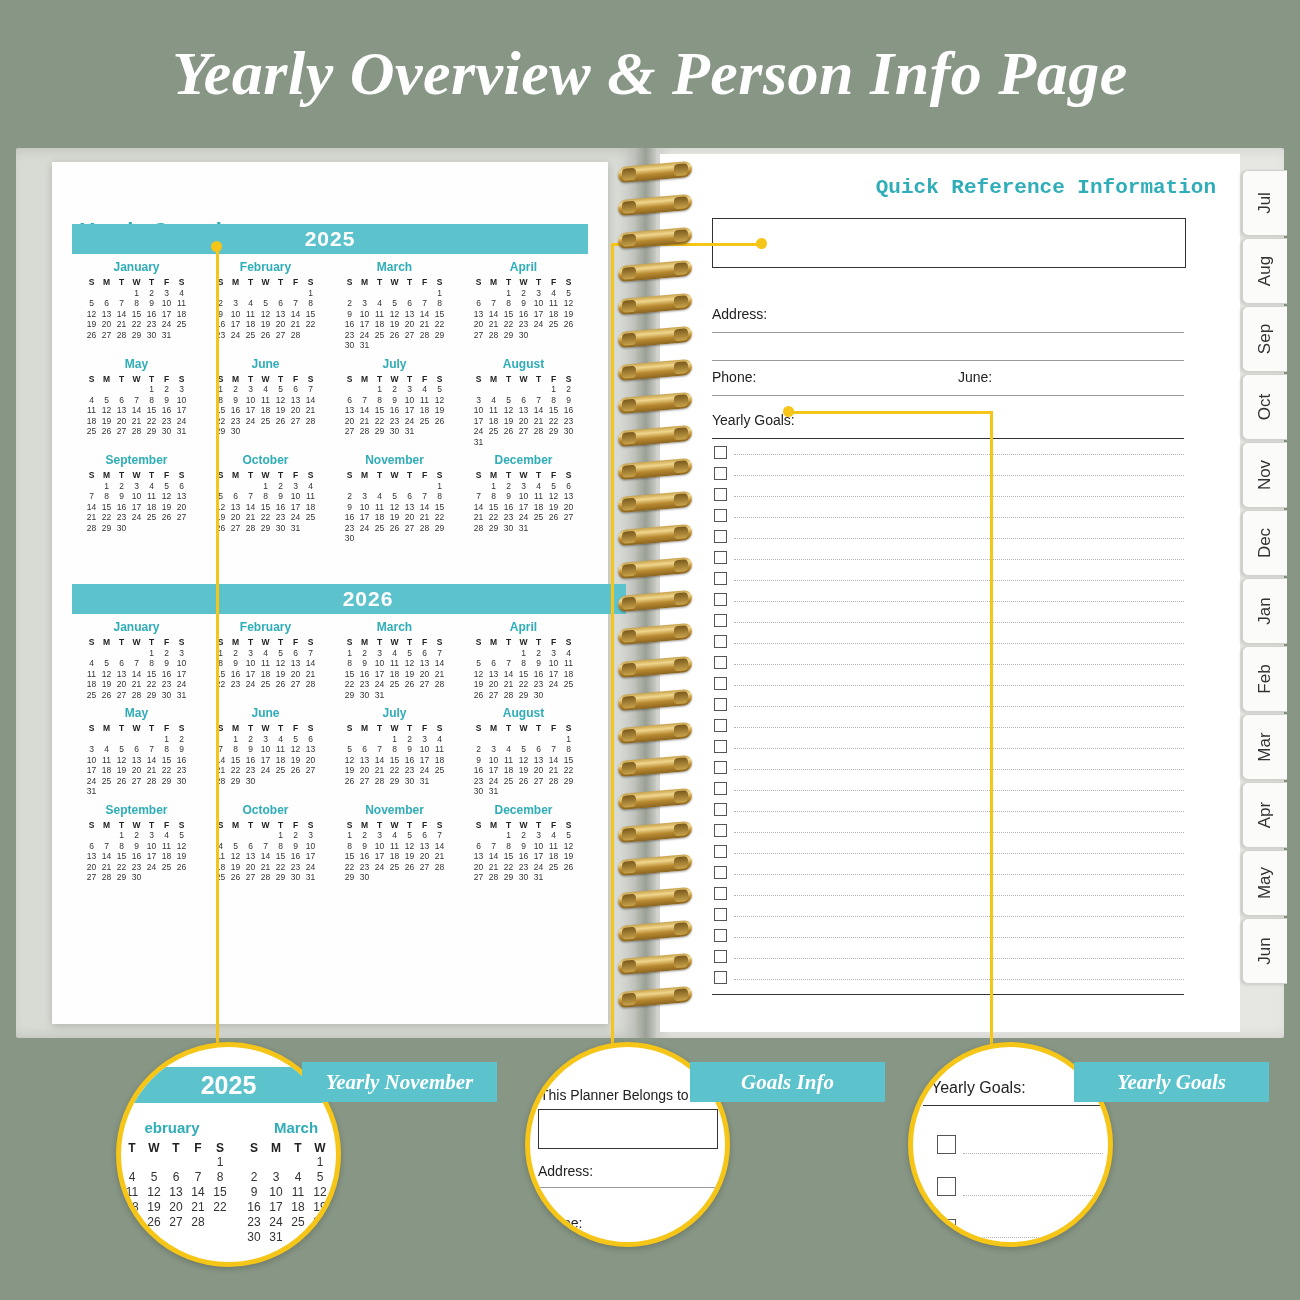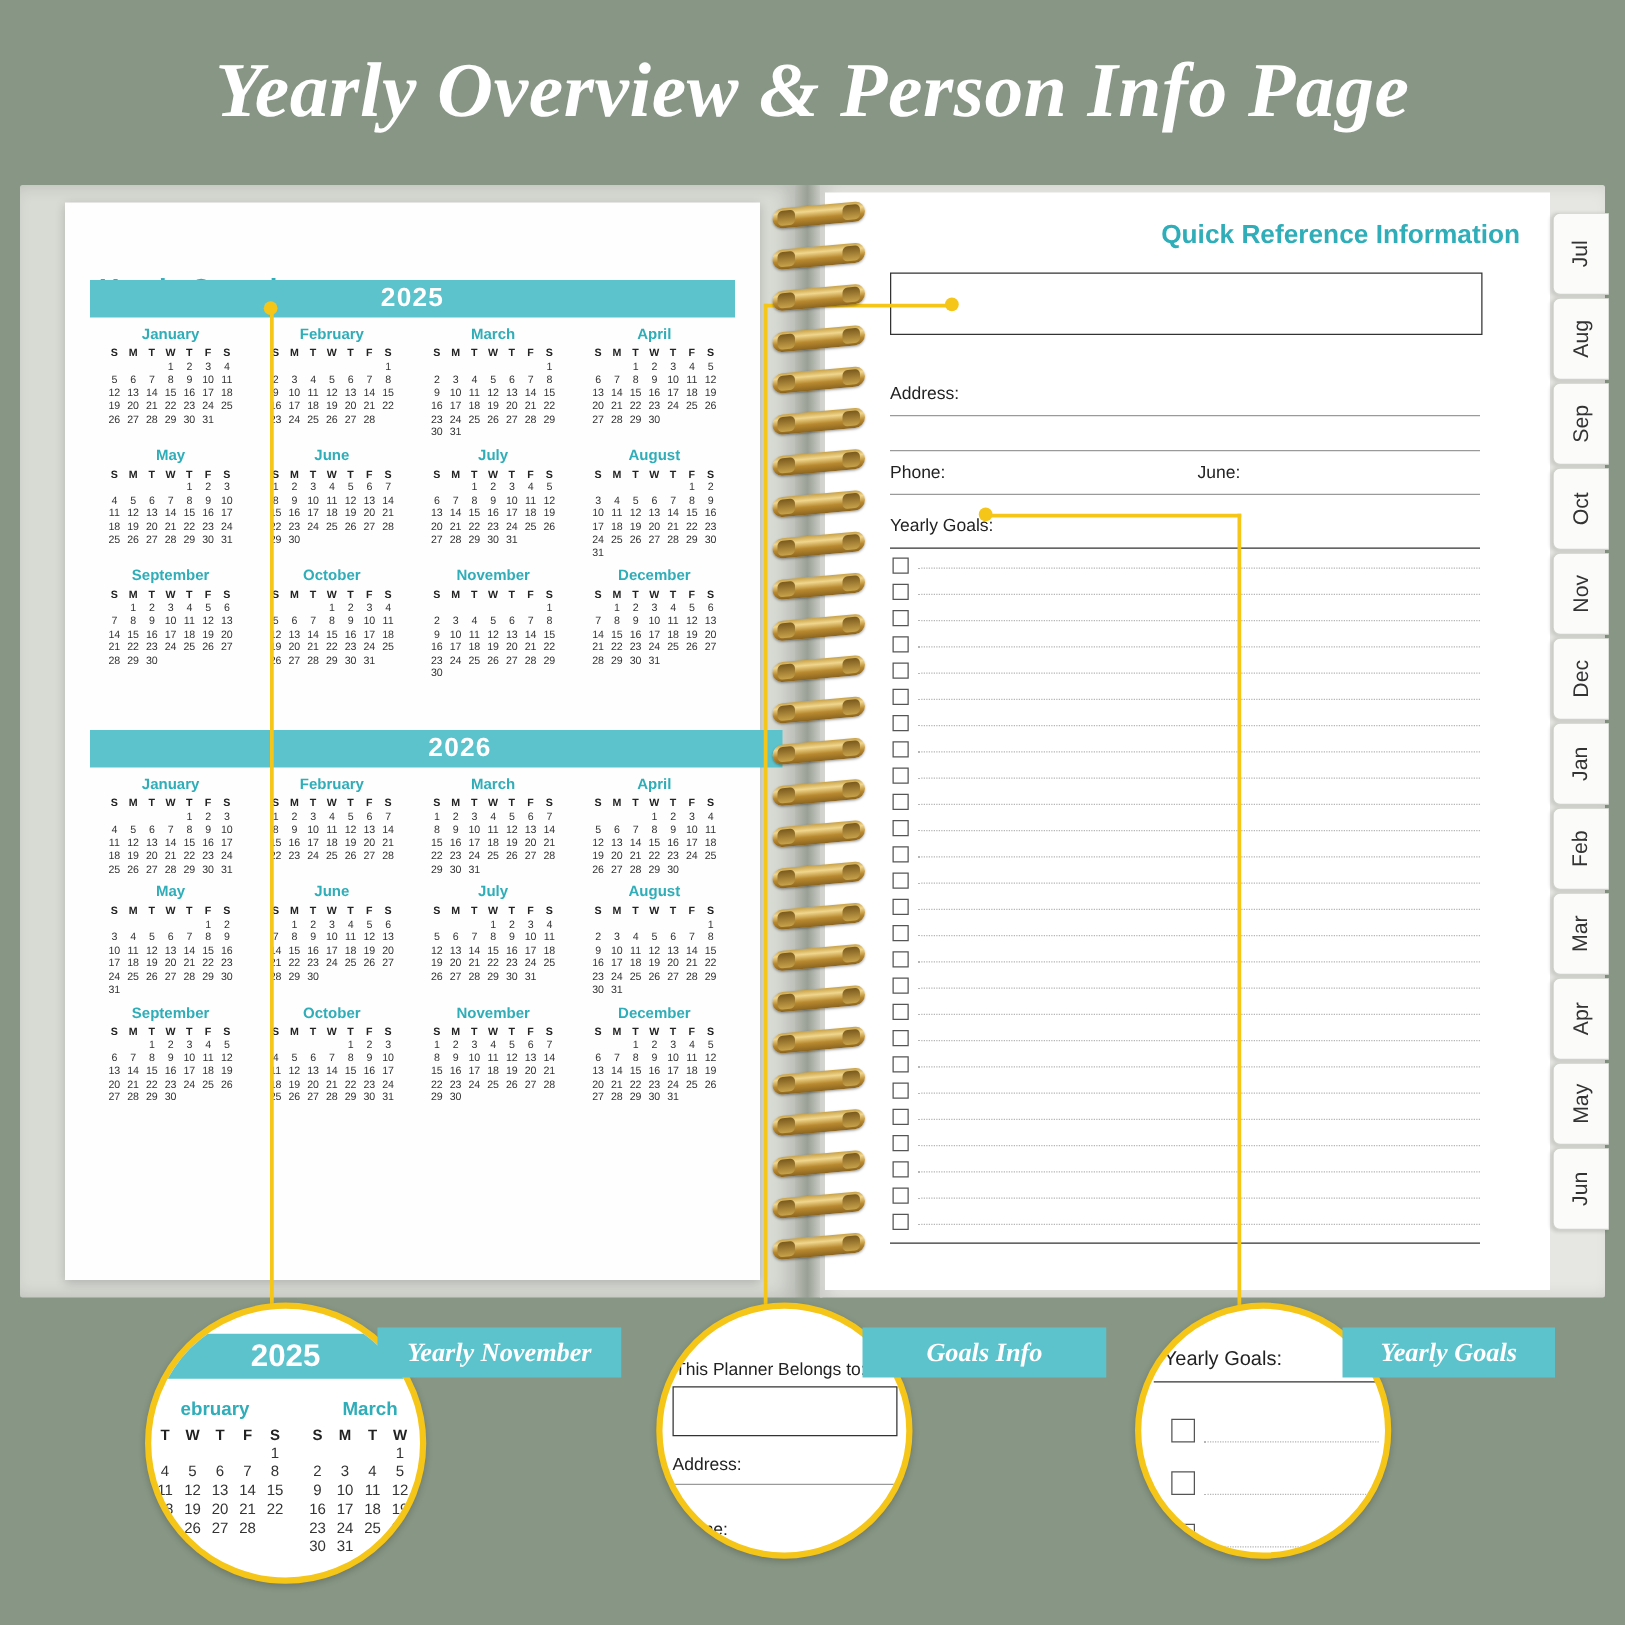--- a/index.html
+++ b/index.html
@@ -92,21 +92,21 @@
   }
   .dow,.wk{
     display:flex;justify-content:center;
     font-size:8.5px;line-height:10.5px;color:#333;
   }
   .dow span,.wk span{width:15px;text-align:center;display:inline-block;}
   .dow span{font-weight:bold;color:#222;}
   
   .qr-title{
     position:absolute;right:24px;top:22px;
-    font-size:21px;color:#2fadb8;font-weight:bold;
+    font-size:21px;color:#2fadb8;font-weight:bold;font-family:Liberation Mono, monospace;
   }
   .fld-label{
     position:absolute;font-size:14px;color:#222;
   }
   .box-belongs{
     position:absolute;left:52px;top:64px;width:472px;height:48px;
     border:1.4px solid #333;background:#fff;
   }
   .rule{
     position:absolute;height:0;border-bottom:1px solid #9a9a9a;
@@ -1856,13 +1856,13 @@
   <div style="position:absolute;left:10px;top:58px;width:180px;border-bottom:1.6px solid #333;"></div>
   <div id="callout-goals-host">
       <div style="position: absolute; left: 24px; top: 88px; width: 17px; height: 17px; border: 1.6px solid rgb(85, 85, 85); background: rgb(255, 255, 255);"></div>
       <div style="position: absolute; left: 50px; top: 106px; width: 140px; border-bottom: 1px dotted rgb(181, 181, 181);"></div>
       <div style="position: absolute; left: 24px; top: 130px; width: 17px; height: 17px; border: 1.6px solid rgb(85, 85, 85); background: rgb(255, 255, 255);"></div>
       <div style="position: absolute; left: 50px; top: 148px; width: 140px; border-bottom: 1px dotted rgb(181, 181, 181);"></div>
       <div style="position: absolute; left: 24px; top: 172px; width: 17px; height: 17px; border: 1.6px solid rgb(85, 85, 85); background: rgb(255, 255, 255);"></div>
       <div style="position: absolute; left: 50px; top: 190px; width: 140px; border-bottom: 1px dotted rgb(181, 181, 181);"></div>
     </div>
 </div>
-<div class="callout-label" style="left:1074px;top:1062px;width:170px;">Yearly Goals</div>
+<div class="callout-label" style="left:1074px;top:1062px;width:195px;">Yearly Goals</div>
 
 </body></html>

